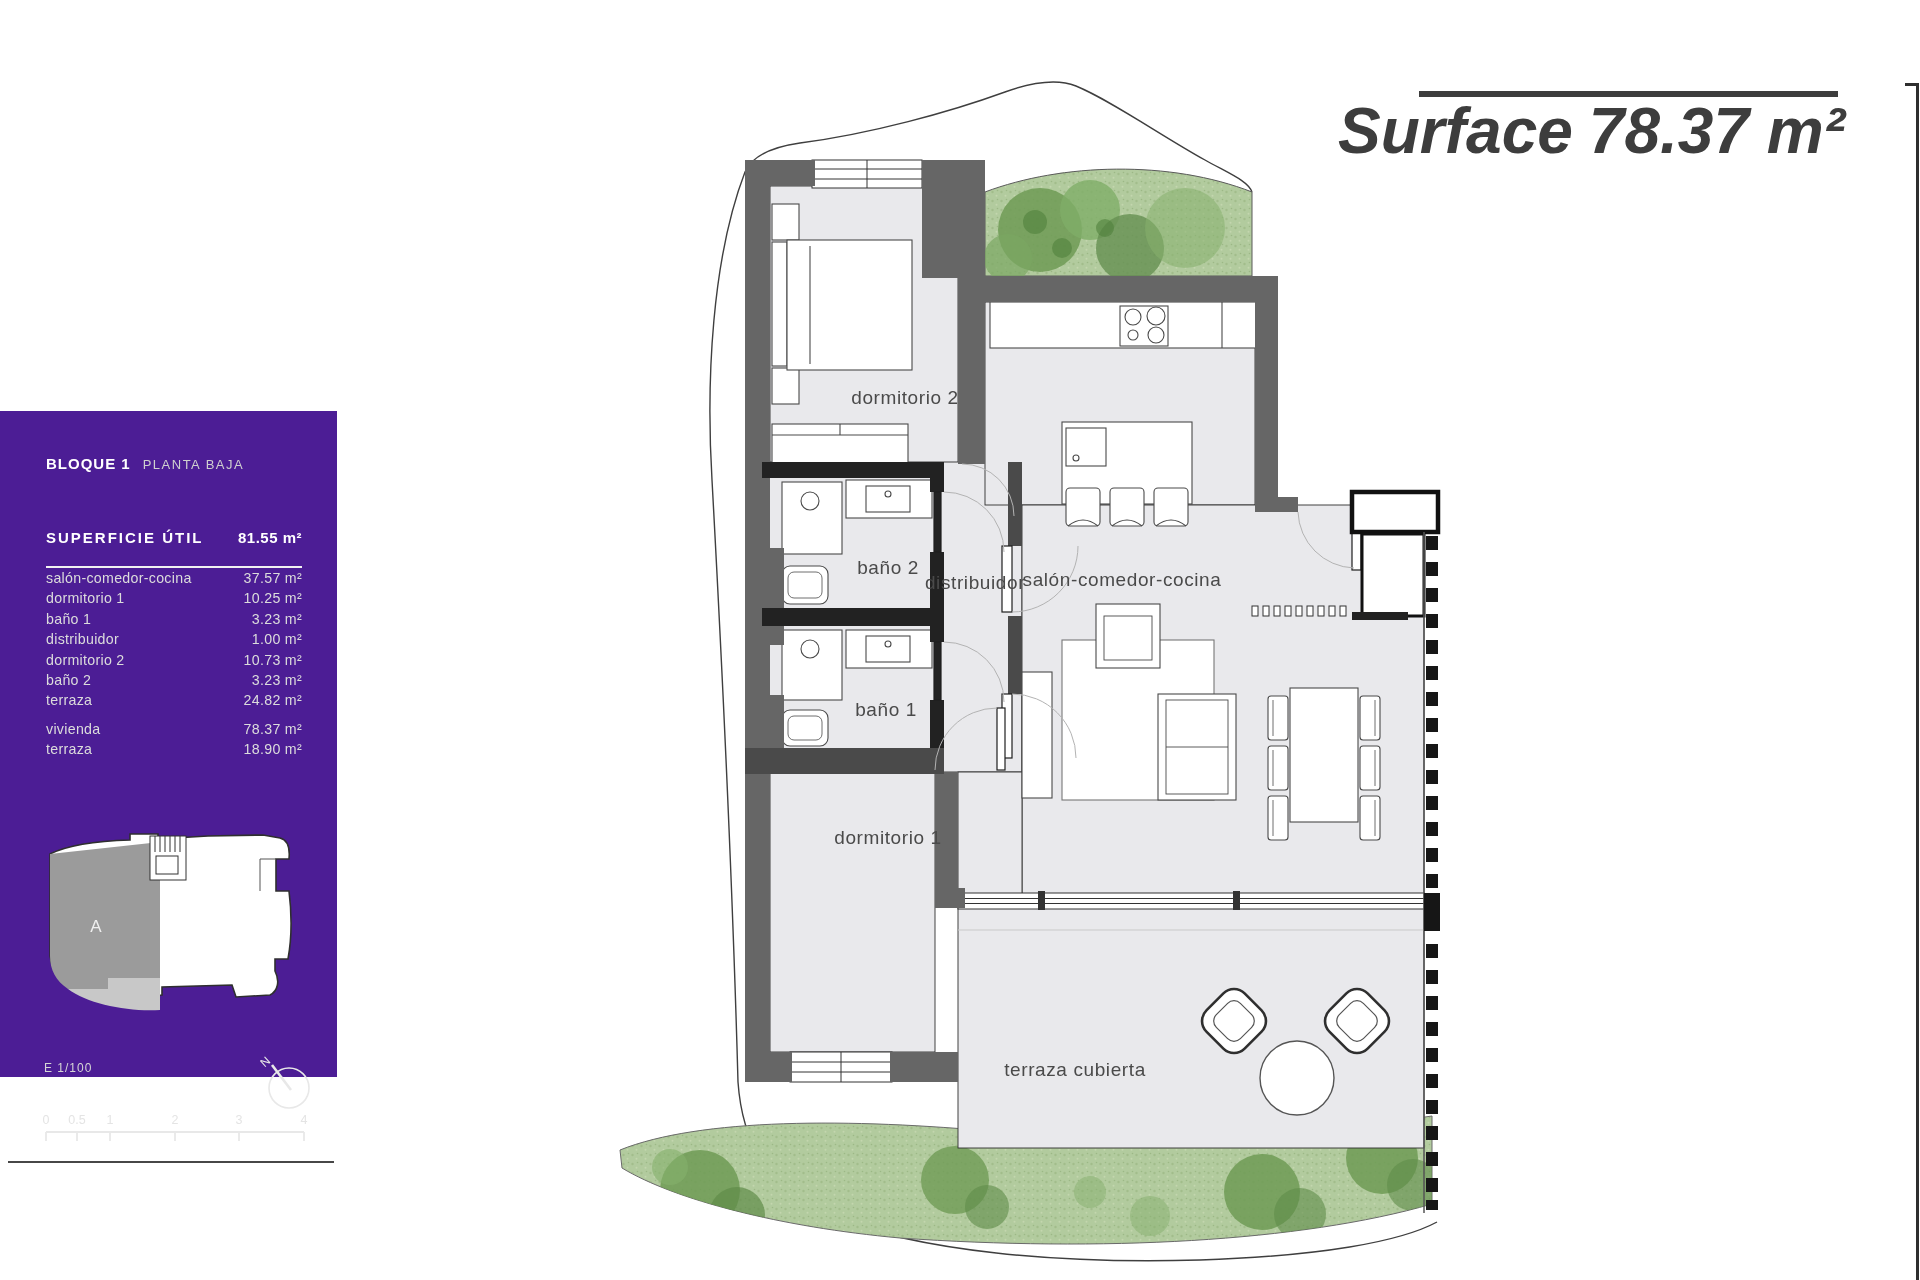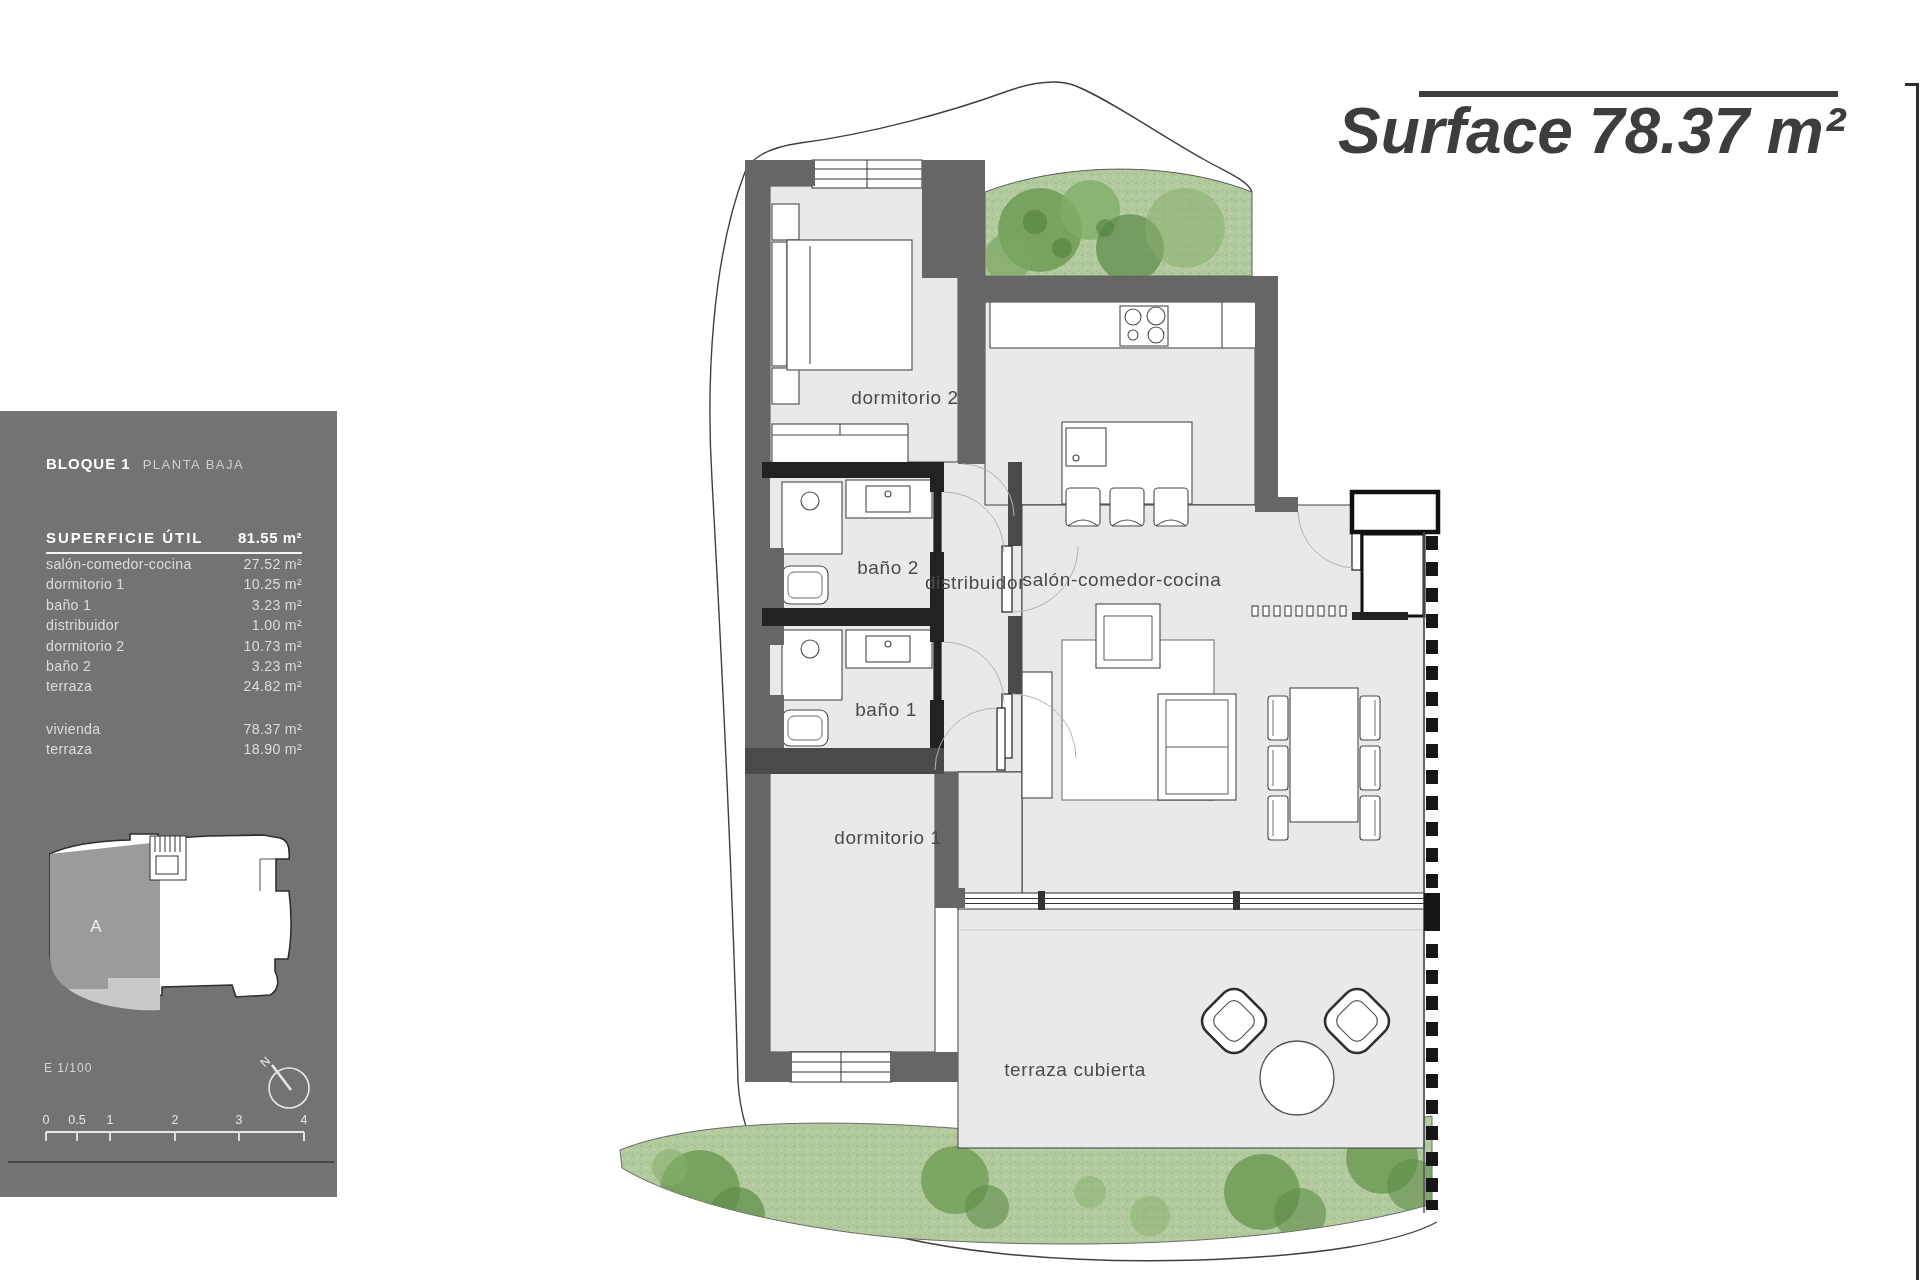--- a/index.html
+++ b/index.html
@@ -7,27 +7,27 @@
        font-family:"Liberation Sans", sans-serif;}
   
   .title-rule{position:absolute;left:1419px;top:91px;width:419px;height:6px;background:#3d3d3d;}
   .title-block{position:absolute;top:100px;right:75px;text-align:right;color:#3d3d3d;
                font-size:64px;font-weight:bold;font-style:italic;line-height:63px;white-space:nowrap;}
   .title-block .lbl{margin-right:16px;}
   
   .page-edge{position:absolute;left:1916px;top:83px;width:3px;height:1197px;background:#2f2f2f;}
   .page-edge-tick{position:absolute;left:1905px;top:83px;width:14px;height:3px;background:#2f2f2f;}
   
-  .sidebar{position:absolute;left:0;top:411px;width:337px;height:786px;background:#737373;color:#e4e4e4;}
+  .sidebar{position:absolute;left:0;top:411px;width:337px;height:666px;background:#4c1d95;color:#e4e4e4;}
   .sb-title{position:absolute;top:44px;left:46px;font-size:15px;letter-spacing:.5px;white-space:nowrap;}
   .sb-title b{font-weight:bold;color:#fff;letter-spacing:1px;}
   .sb-title span.sub{margin-left:12px;font-size:13px;color:#cfcfcf;letter-spacing:1.5px;}
   .sb-sec{position:absolute;left:46px;width:256px;}
   .sb-sec .head{display:flex;justify-content:space-between;font-weight:bold;color:#fff;
-                font-size:15px;letter-spacing:2px;padding-bottom:6px;border-bottom:2px solid #f2f2f2;gap:21px;}
+                font-size:15px;letter-spacing:2px;padding-bottom:20px;border-bottom:2px solid #f2f2f2;gap:21px;}
   .sb-sec .head .tot{letter-spacing:.5px;text-align:right;}
   .sb-sec .row{display:flex;justify-content:space-between;font-size:14.2px;line-height:20.4px;
                color:#dcdcdc;letter-spacing:.3px;}
   .util{top:118px;} .constr{top:304px;}
   .sb-sec.util .row:first-of-type{margin-top:4px;}
   .sb-sec.constr .row:first-of-type{margin-top:4px;}
   .keyplan{position:absolute;left:38px;top:417px;}
   .scale-text{position:absolute;left:44px;top:650px;font-size:12px;color:#d6d6d6;letter-spacing:1px;}
   .compass{position:absolute;left:251px;top:639px;}
   .scalebar{position:absolute;left:38px;top:699px;}
@@ -339,21 +339,21 @@
     <b>BLOQUE 1</b><span class="sub">PLANTA BAJA</span>
   </div>
 
   <div class="sb-sec util">
     <div class="head">
       <span>SUPERFICIE ÚTIL</span>
       <span class="tot">81.55 m²</span>
     </div>
     <div class="row">
         <span>salón-comedor-cocina</span>
-        <span>27.52 m²</span>
+        <span>37.57 m²</span>
       </div>
     <div class="row">
         <span>dormitorio 1</span>
         <span>10.25 m²</span>
       </div>
     <div class="row">
         <span>baño 1</span>
         <span>3.23 m²</span>
       </div>
     <div class="row">

